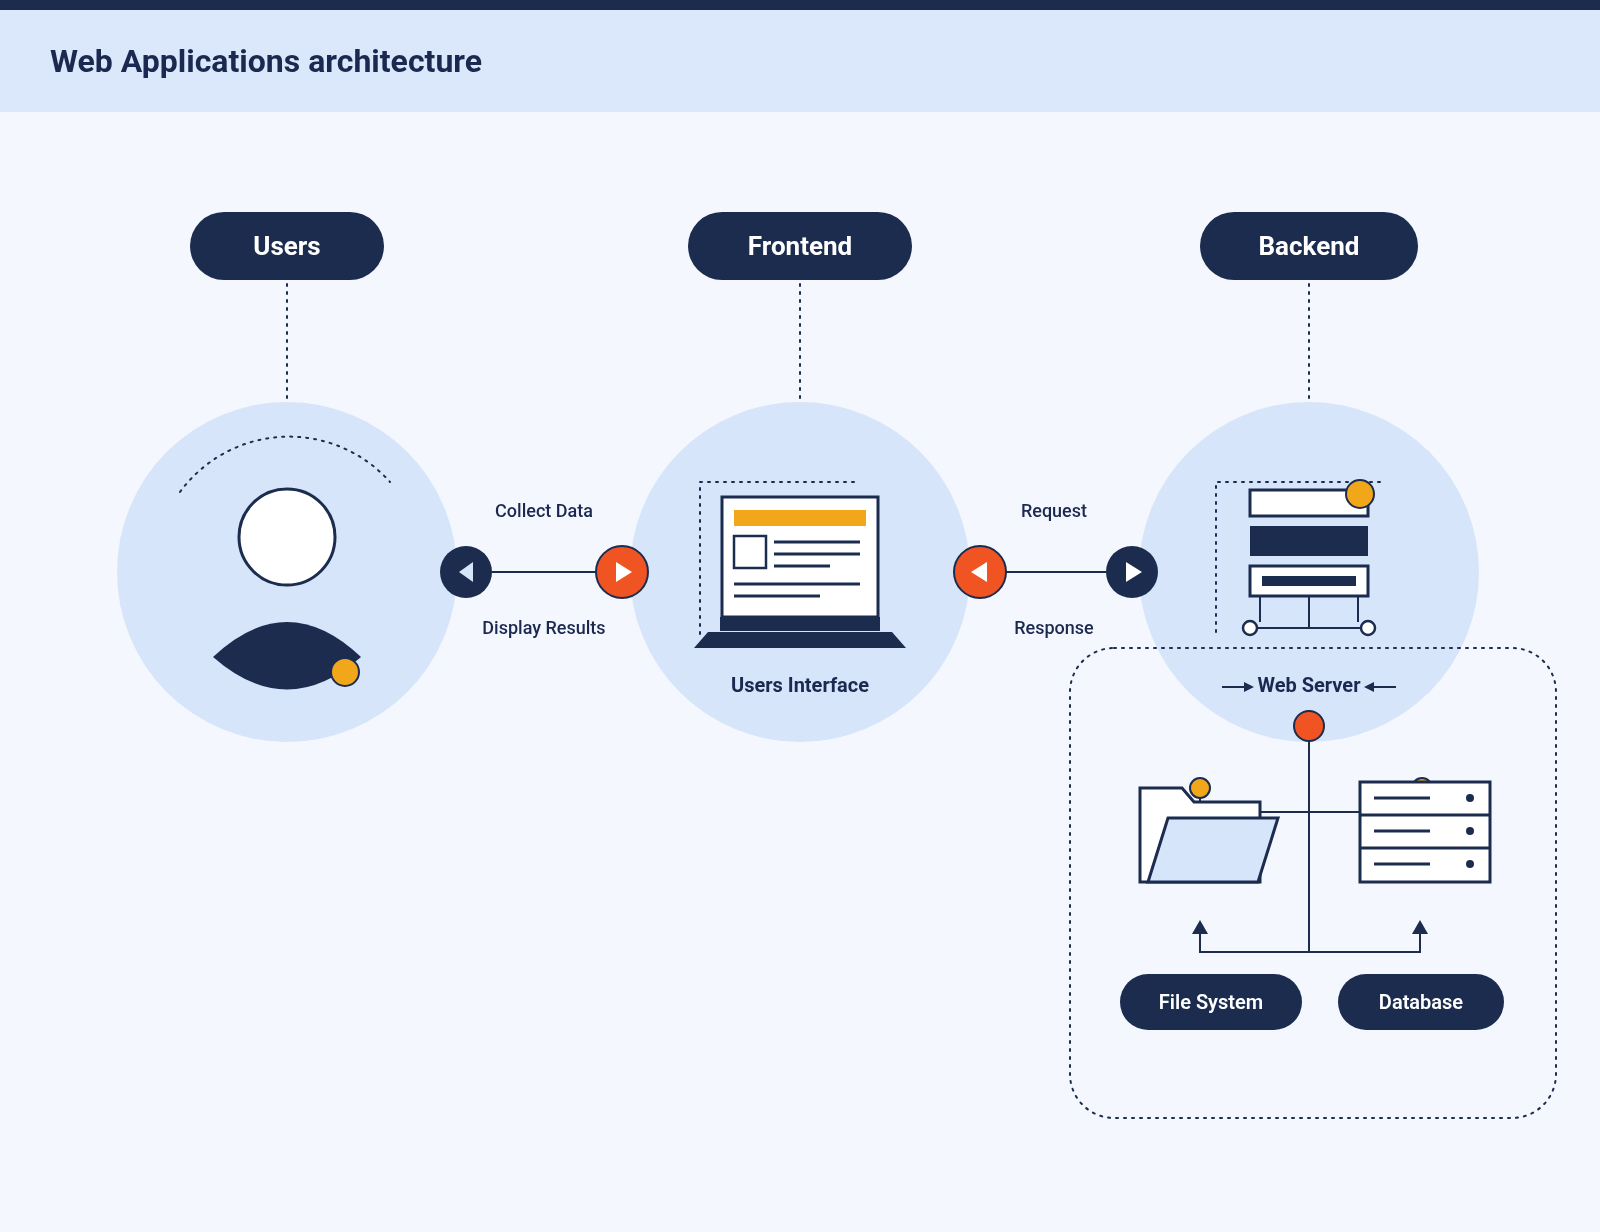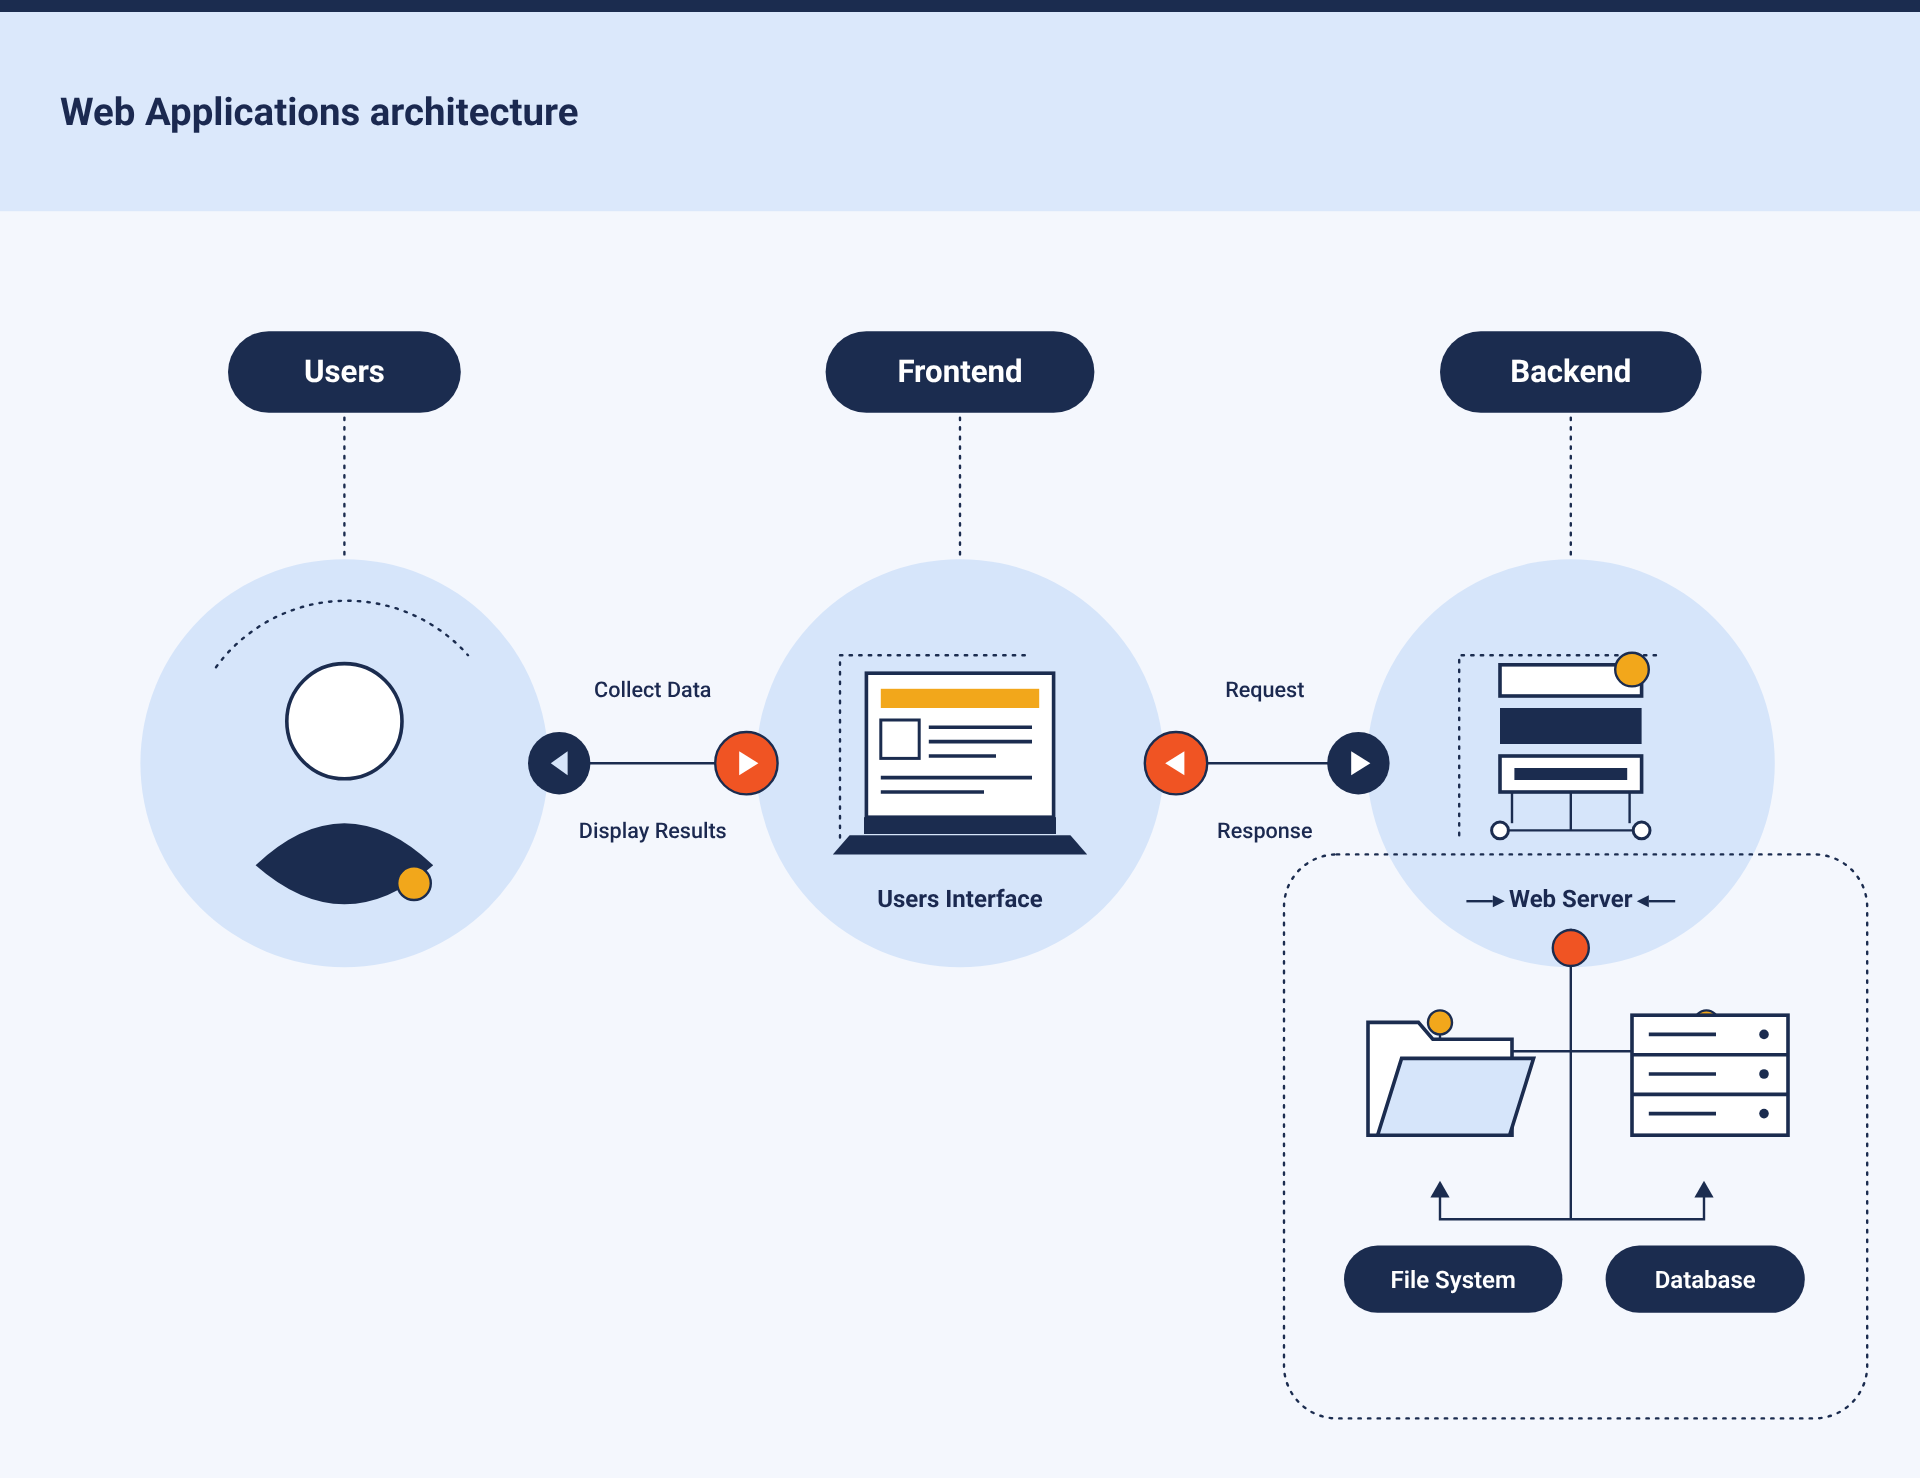--- a/index.html
+++ b/index.html
@@ -8,21 +8,21 @@
     background: #f4f7fd;
     width: 1600px;
     height: 1232px;
   }
   .topbar {
     height: 10px;
     background: #1b2c4f;
   }
   .header {
     background: #dbe8fb;
-    padding: 64px 50px;
+    padding: 32px 50px;
   }
   .header h1 {
     font-size: 32px;
     font-weight: 700;
     color: #1b2950;
   }
   .canvas {
     position: relative;
     width: 100%;
     height: 1100px;

